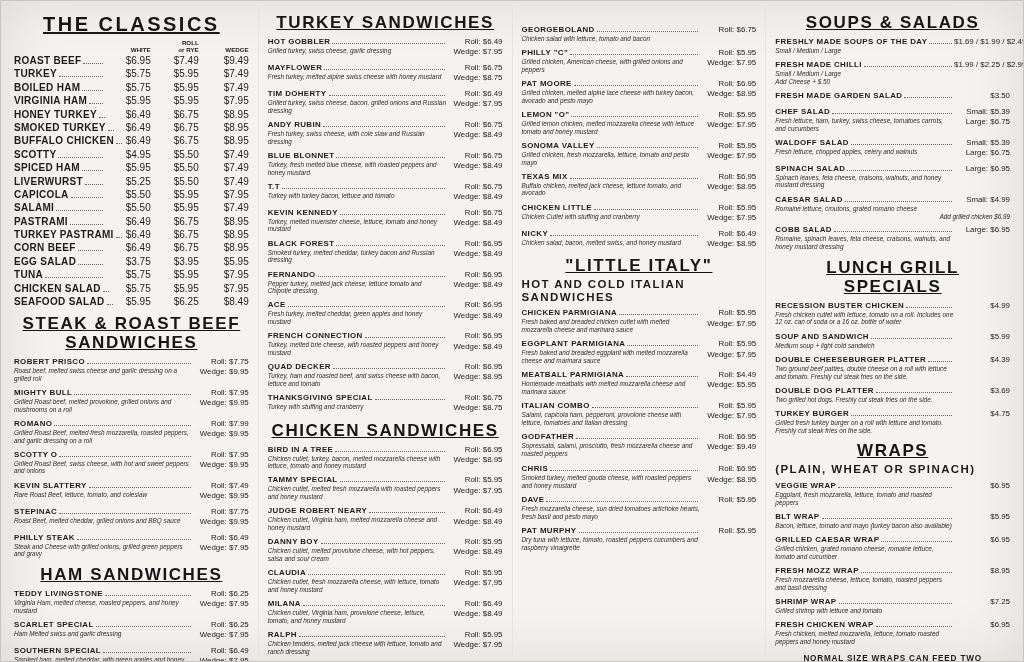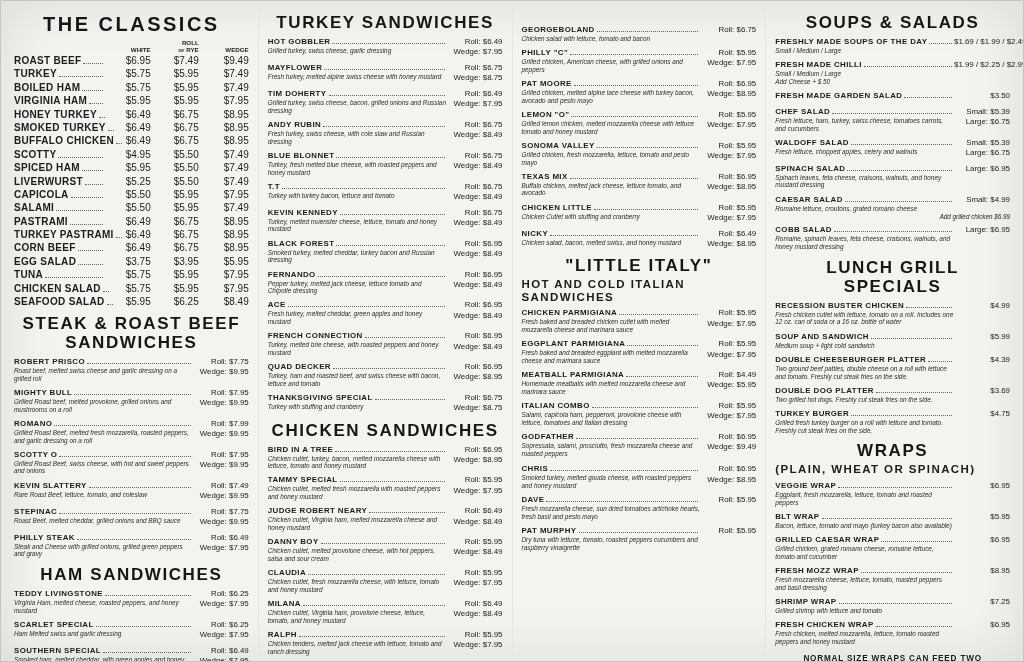--- a/index.html
+++ b/index.html
@@ -9,21 +9,21 @@
     box-shadow:inset 0 0 60px rgba(0,0,0,.10);
     display:flex;padding:6px 4px;
     font-family:"Liberation Sans",sans-serif;color:#1c1c1c;
     overflow:hidden;
   }
   .col{flex:1 1 0;min-width:0;padding:4px 9px;box-sizing:border-box;}
   .col + .col{border-left:1px solid #e7e4e0;}
   .sec{margin-bottom:7px;}
   .sec-title{
     font-size:17px;font-weight:700;text-align:center;letter-spacing:1.6px;
-    margin:2px 0 5px;line-height:1.12;white-space:pre-line;color:#161616;
+    margin:2px 0 5px;line-height:1.12;white-space:pre-line;color:#161616;text-decoration:underline;
   }
   .sec-title.big{font-size:20px;letter-spacing:2.5px;}
   .sec-subtitle{
     font-size:11.5px;font-weight:700;text-align:left;letter-spacing:1.4px;
     margin:-2px 0 5px;line-height:1.1;
   }
   
   .chead{display:grid;grid-template-columns:minmax(0,1fr) 46px 48px 50px;
     font-size:6.2px;font-weight:700;text-align:right;line-height:1.1;
     white-space:pre-line;margin-bottom:2px;align-items:end;}

